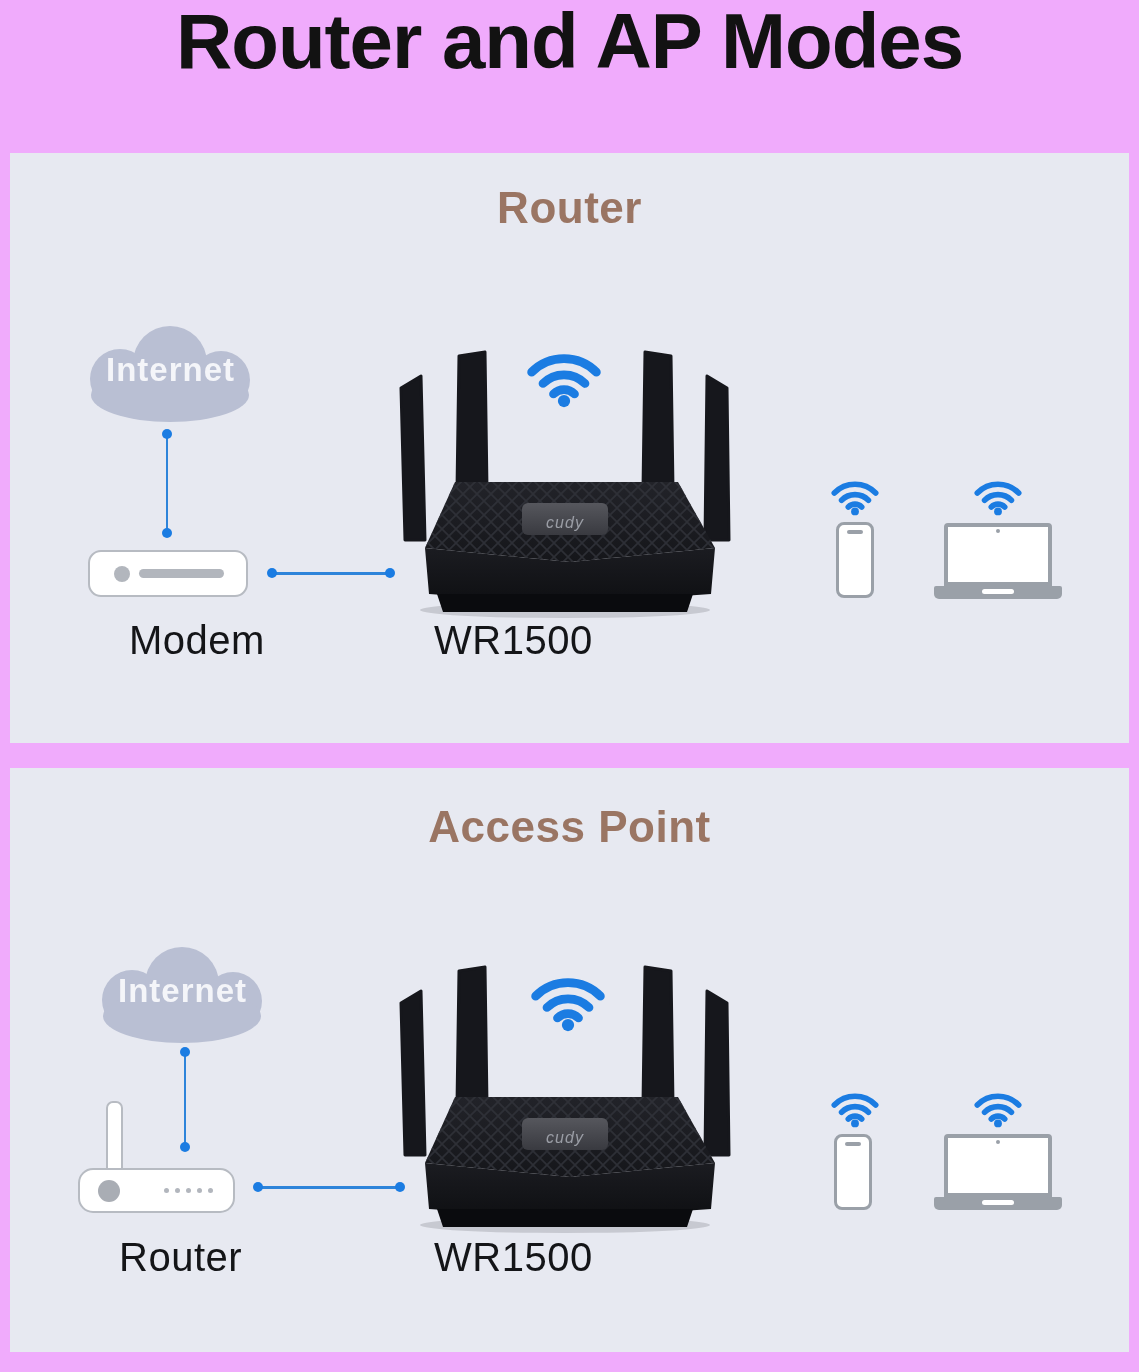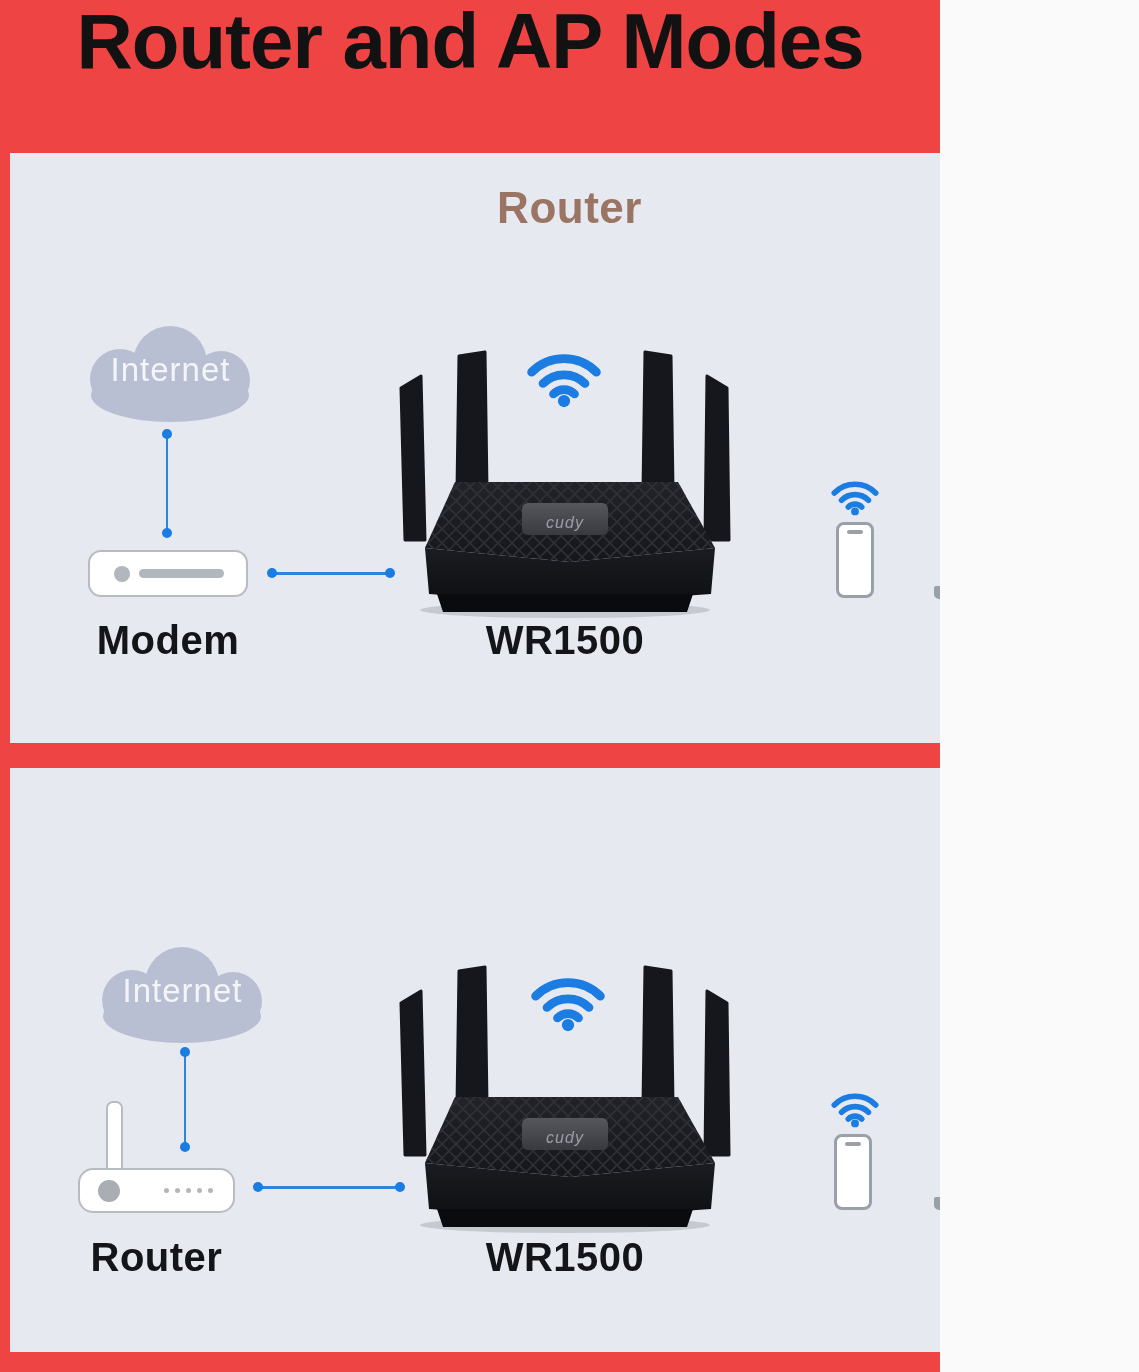--- a/index.html
+++ b/index.html
@@ -8,21 +8,21 @@
     --brown:#9a7563;
     --cloud:#b9bfd3;
     --panel:#e7e9f1;
     --devgray:#9aa0a8;
     --modemgray:#b2b6bd;
     --ink:#141518;
   }
   *{margin:0;padding:0;box-sizing:border-box;}
   html,body{background:#fafafa;}
   .page{
-    position:relative;width:940px;height:1372px;background:#ef4444;
+    position:relative;width:1139px;height:1372px;background:#f0abfc;
     font-family:"Liberation Sans",sans-serif;overflow:hidden;
   }
   .main-title{
     position:absolute;top:-4px;left:0;width:100%;text-align:center;
     font-size:78px;font-weight:700;letter-spacing:-1px;color:#121212;
   }
   .panel{
     position:absolute;left:10px;width:1119px;background:var(--panel);
   }
   .panel-1{top:153px;height:590px;}
@@ -31,21 +31,21 @@
     position:absolute;left:0;width:100%;text-align:center;
     font-size:44px;font-weight:700;color:var(--brown);letter-spacing:.5px;
   }
   .panel-1 .panel-heading{top:30px;}
   .panel-2 .panel-heading{top:34px;}
 
   .cloud-wrap{position:absolute;width:185px;height:100px;}
   .cloud-wrap svg{position:absolute;inset:0;width:100%;height:100%;}
   .cloud-label{
     position:absolute;left:0;top:26px;width:100%;text-align:center;
-    color:#f4f5f9;font-size:33px;font-weight:400;letter-spacing:1px;
+    color:#f4f5f9;font-size:33px;font-weight:700;letter-spacing:1px;
   }
 
   .vline,.hline{position:absolute;background:var(--line-blue);}
   .vline{width:2.5px;}
   .hline{height:2.5px;}
   .dot{position:absolute;width:10px;height:10px;border-radius:50%;background:var(--blue);}
 
   
   .modem{
     position:absolute;width:160px;height:47px;background:#fff;
@@ -72,22 +72,22 @@
   .srcrouter-box .led{
     position:absolute;left:18px;top:50%;margin-top:-11px;width:22px;height:22px;
     border-radius:50%;background:#a9adb4;
   }
   .srcrouter-box .ledsmall{
     position:absolute;top:50%;margin-top:-2.5px;width:5px;height:5px;
     border-radius:50%;background:var(--modemgray);
   }
 
   .dev-label{
-    position:absolute;font-size:40px;font-weight:700;color:var(--ink);
-    text-align:center;letter-spacing:.5px;
+    position:absolute;font-size:40px;font-weight:400;color:var(--ink);
+    letter-spacing:.5px;margin-left:41px;
   }
 
   .product{position:absolute;width:344px;height:280px;font-style:italic;}
   .product svg{width:100%;height:100%;display:block;}
   .wifi{position:absolute;}
   .wifi svg{width:100%;height:100%;display:block;}
 
   
   .phone{
     position:absolute;width:38px;height:76px;background:#fff;
@@ -229,20 +229,21 @@
       <div class="screen">
         <div class="cam"></div>
       </div>
       <div class="base">
         <div class="notch"></div>
       </div>
     </div>
   </div>
 
   <div class="panel panel-2">
+    <div class="panel-heading">Access Point</div>
 
     <div class="cloud-wrap" style="left:80px;top:178px;">
       <svg viewBox="0 0 185 100">
         <g fill="#b9bfd3">
           <circle cx="42" cy="54" r="30"></circle>
           <circle cx="92" cy="38" r="37"></circle>
           <circle cx="143" cy="55" r="29"></circle>
           <ellipse cx="92" cy="70" rx="79" ry="27"></ellipse>
         </g>
       </svg>

